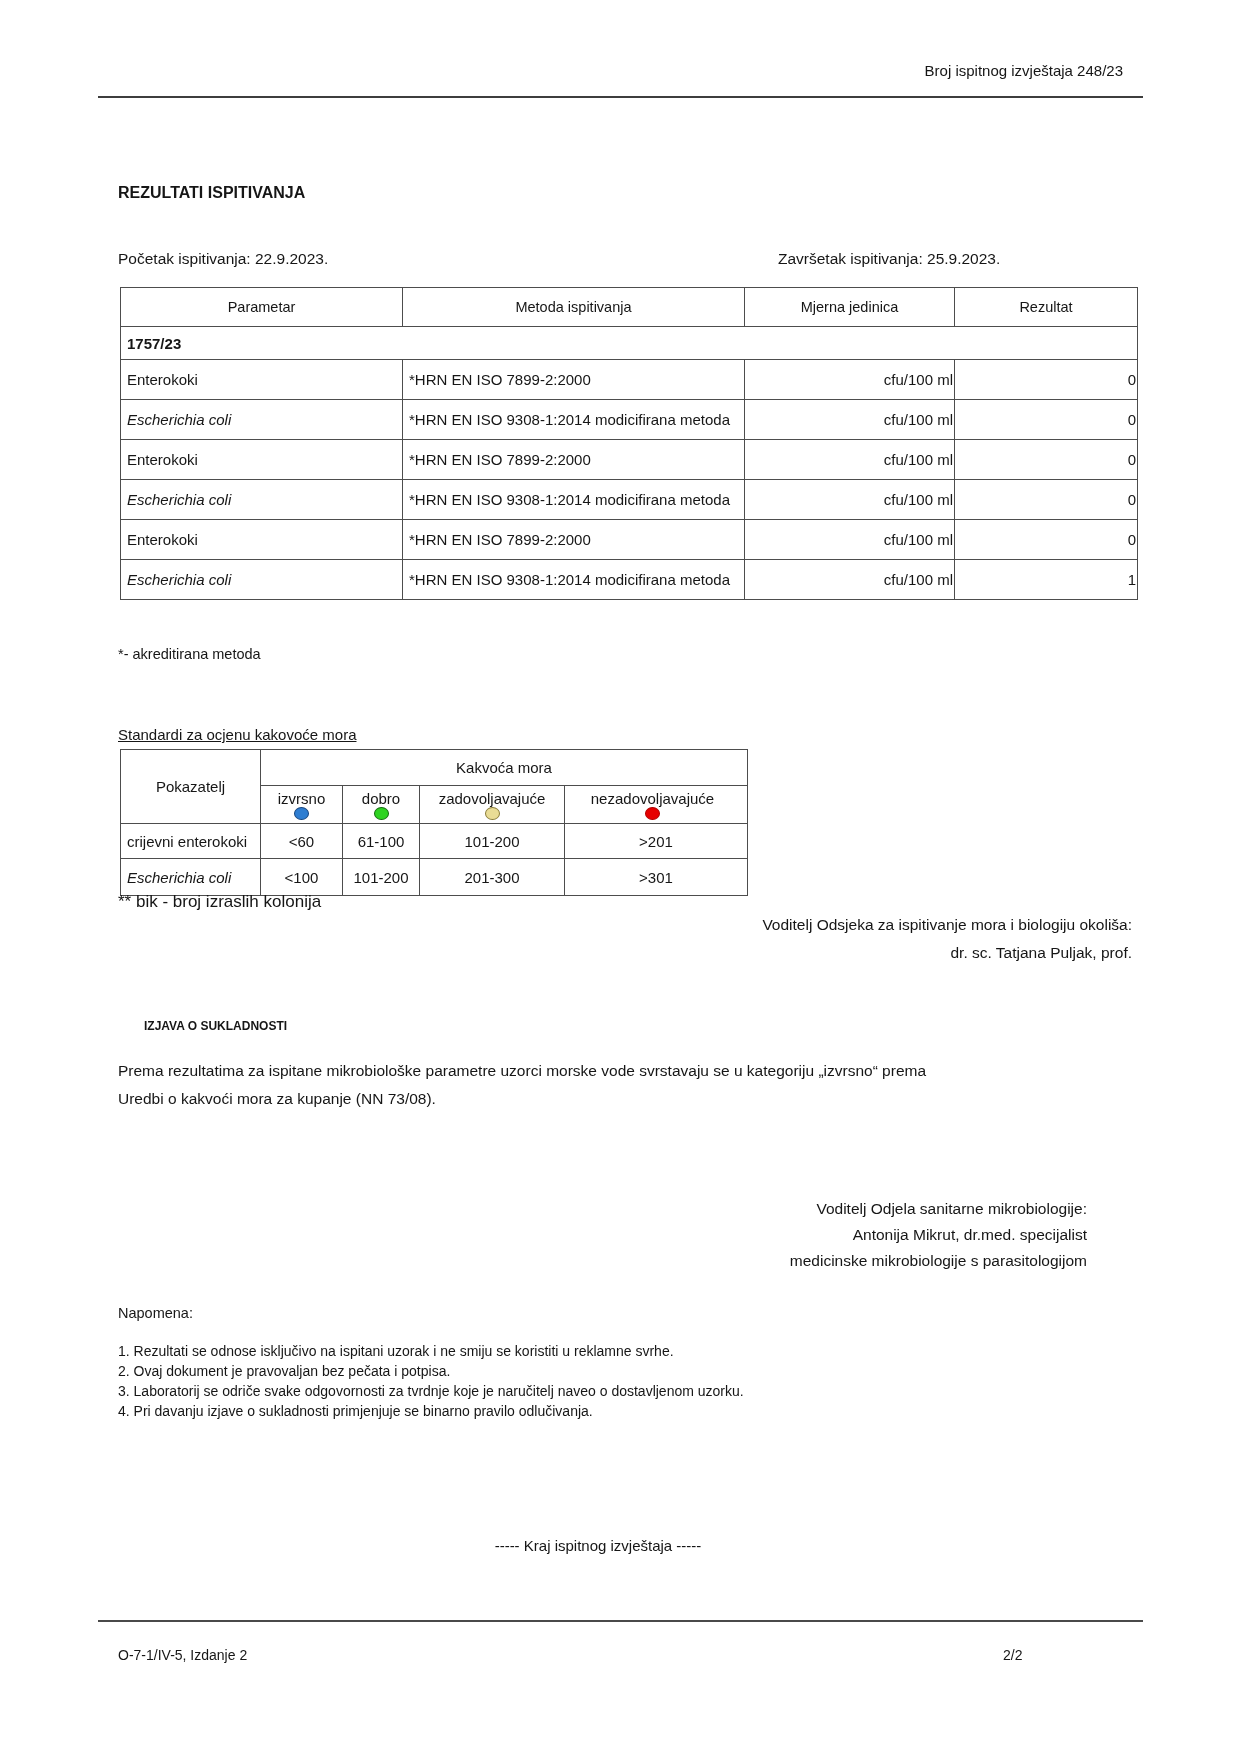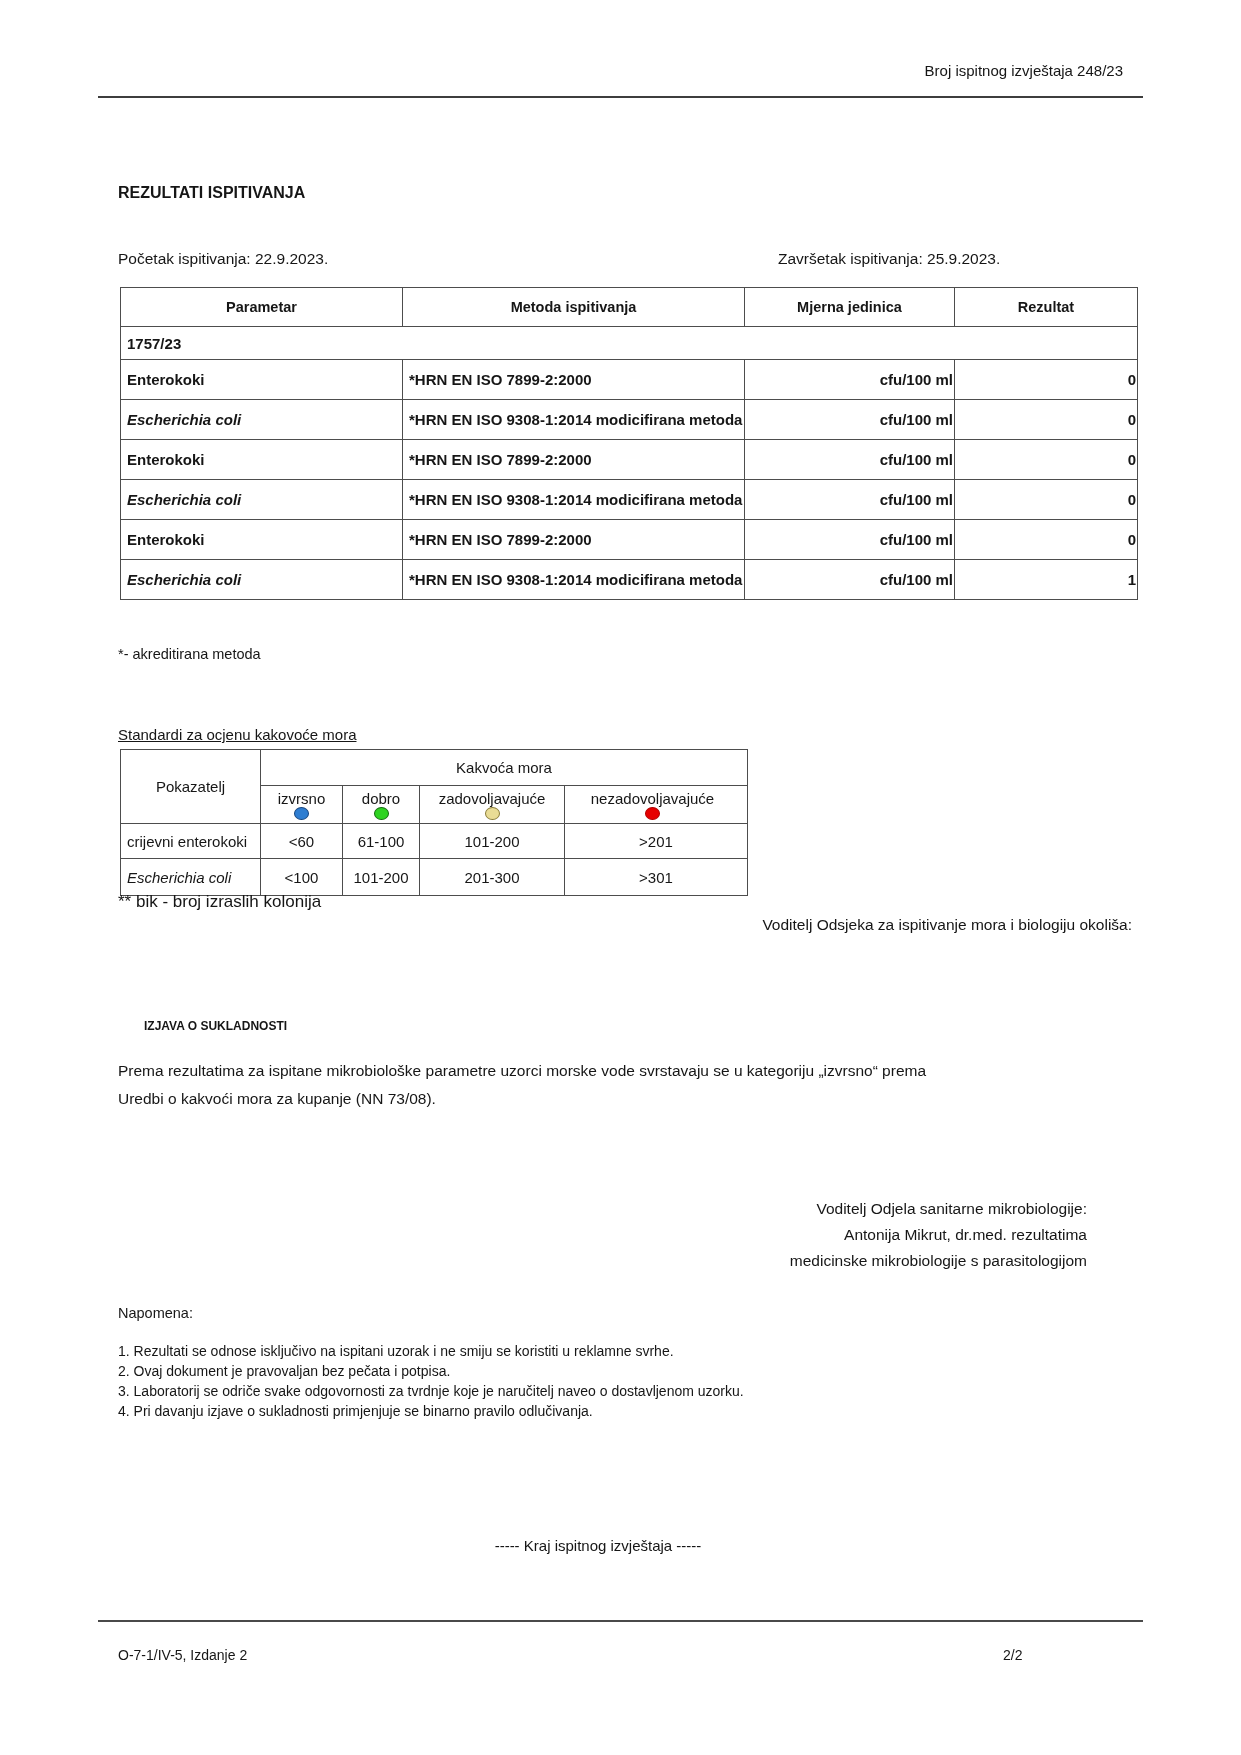--- a/index.html
+++ b/index.html
@@ -12,21 +12,21 @@
   
   .report-header{top:62px;right:118px;font-size:15px;}
   .header-rule{top:96px;left:98px;width:1045px;border-top:2px solid #3d3d3d;}
   
   .results-title{top:184px;left:118px;font-size:16px;font-weight:bold;}
   .dates-row{top:250px;left:118px;width:1019px;font-size:15.5px;}
   .date-end{position:absolute;left:660px;top:0;}
   
   table{border-collapse:collapse;}
   .main-table{top:287px;left:120px;width:1017px;table-layout:fixed;font-size:15px;}
-  .main-table td,.main-table th{border:1px solid #4d4d4d;font-weight:bold;overflow:hidden;}
+  .main-table td,.main-table th{border:1px solid #4d4d4d;font-weight:normal;overflow:hidden;}
   .main-table thead th{height:36px;text-align:center;font-size:14.5px;}
   .group-row td{height:30px;font-weight:bold;text-align:left;padding-left:6px;margin-left:20px;}
   .data-row td{height:37px;}
   .c-param{text-align:left;padding-left:6px;}
   .c-method{text-align:left;padding-left:6px;}
   .c-unit,.c-result{text-align:right;}
   .italic{font-style:italic;}
   .footnote1{top:646px;left:118px;font-size:14.5px;}
   
   .standards-title{top:726px;left:118px;font-size:15px;text-decoration:underline;}
@@ -186,29 +186,30 @@
       <td class="s-val">201-300</td>
       <td class="s-val">&gt;301</td>
     </tr>
   </tbody>
 </table>
 
 <div class="abs footnote2">** bik - broj izraslih kolonija</div>
 
 <div class="abs sig1">
   <div>Voditelj Odsjeka za ispitivanje mora i biologiju okoliša:</div>
+  <div>dr. sc. Tatjana Puljak, prof.</div>
 </div>
 
 <div class="abs conformity-title">IZJAVA O SUKLADNOSTI</div>
 <div class="abs conformity-text">Prema rezultatima za ispitane mikrobiološke parametre uzorci morske vode svrstavaju se u kategoriju „izvrsno“ prema
 Uredbi o kakvoći mora za kupanje (NN 73/08).</div>
 
 <div class="abs sig2">
   <div>Voditelj Odjela sanitarne mikrobiologije:</div>
-  <div>Antonija Mikrut, dr.med. rezultatima</div>
+  <div>Antonija Mikrut, dr.med. specijalist</div>
   <div>medicinske mikrobiologije s parasitologijom</div>
 </div>
 
 <div class="abs notes-title">Napomena:</div>
 <div class="abs notes">
   <div>1. Rezultati se odnose isključivo na ispitani uzorak i ne smiju se koristiti u reklamne svrhe.</div>
   <div>2. Ovaj dokument je pravovaljan bez pečata i potpisa.</div>
   <div>3. Laboratorij se odriče svake odgovornosti za tvrdnje koje je naručitelj naveo o dostavljenom uzorku.</div>
   <div>4. Pri davanju izjave o sukladnosti primjenjuje se binarno pravilo odlučivanja.</div>
 </div>

